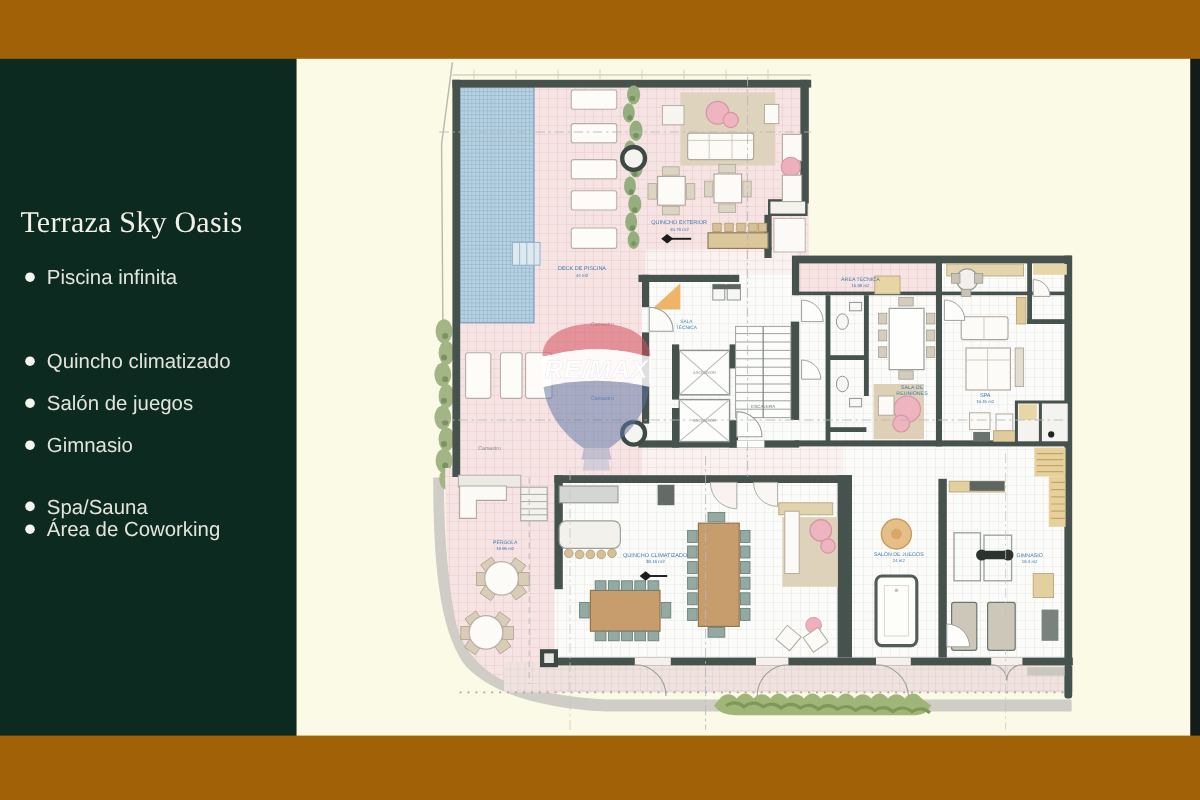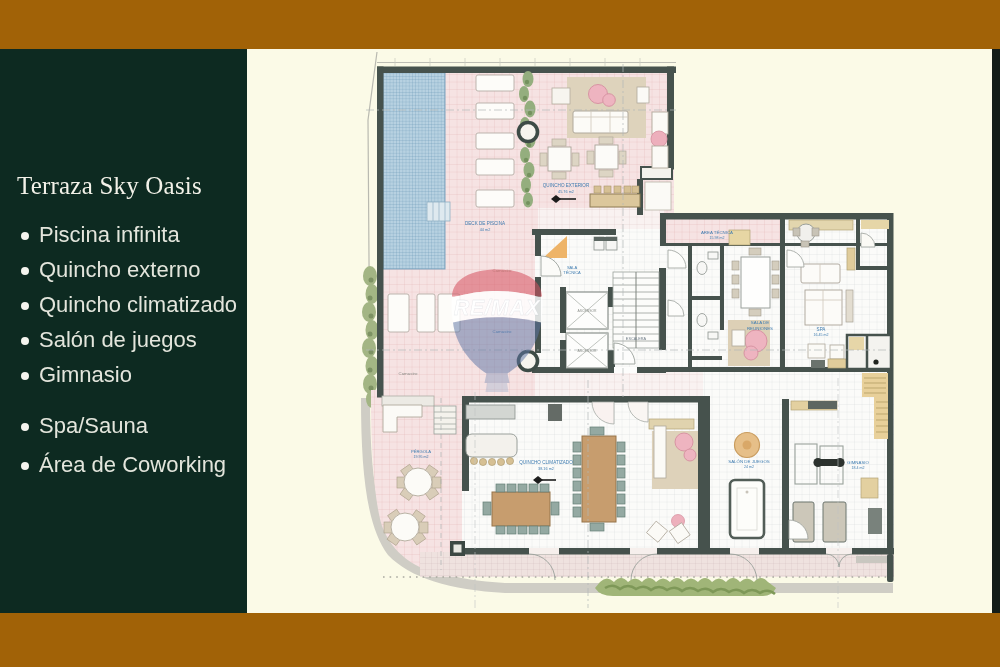--- a/index.html
+++ b/index.html
@@ -3,44 +3,43 @@
 <meta charset="utf-8">
 <style>
   html,body{margin:0;padding:0;background:#ffffff;}
   .stage{position:relative;width:1000px;height:667px;overflow:hidden;background:#a16207;
          font-family:"Liberation Sans", sans-serif;padding-left:48px;}
   .cream{position:absolute;left:247px;top:49px;width:745px;height:564px;background:#fbfae7;}
   .sidebar{position:absolute;left:0;top:49px;width:247px;height:564px;background:#0d2a21;}
   .rstrip{position:absolute;left:992px;top:49px;width:8px;height:564px;background:#131c18;}
   .title{position:absolute;left:17px;top:172px;color:#f2f1e8;
          font-family:"Liberation Serif", serif;font-size:25px;letter-spacing:0.2px;}
-  .item{position:absolute;left:21px;color:#e3e5dc;font-size:22px;white-space:nowrap;}
+  .item{position:absolute;left:21px;color:#e3e5dc;font-size:17px;white-space:nowrap;}
   .item .dot{display:inline-block;width:8px;height:8px;border-radius:50%;background:#f5f5ef;
              margin-right:10px;vertical-align:2px;}
   svg{position:absolute;left:0;top:0;}
 </style>
 </head>
 <body>
 <div class="stage">
 
   <div class="cream"></div>
 
   <div class="sidebar"></div>
 
   <div class="rstrip"></div>
 
   <div class="title">Terraza Sky Oasis</div>
 
   <div class="item" style="top:222px"><span class="dot"></span>Piscina infinita</div>
-  <div class="item" style="top:257px"><span class="dot"></span>Quincho externo</div>
   <div class="item" style="top:292px"><span class="dot"></span>Quincho climatizado</div>
   <div class="item" style="top:327px"><span class="dot"></span>Salón de juegos</div>
   <div class="item" style="top:362px"><span class="dot"></span>Gimnasio</div>
   <div class="item" style="top:413px"><span class="dot"></span>Spa/Sauna</div>
-  <div class="item" style="top:452px"><span class="dot"></span>Área de Coworking</div>
+  <div class="item" style="top:432px"><span class="dot"></span>Área de Coworking</div>
 
   <svg width="1000" height="667" viewBox="0 0 1000 667">
     <defs>
       <pattern id="pinkGrid" width="7.5" height="7.5" patternUnits="userSpaceOnUse">
         <rect width="7.5" height="7.5" fill="#f6e3e3"></rect>
         <path d="M7.5 0V7.5H0" fill="none" stroke="rgba(219,160,160,0.42)" stroke-width="0.8"></path>
       </pattern>
       <pattern id="whiteGrid" width="7.5" height="7.5" patternUnits="userSpaceOnUse">
         <rect width="7.5" height="7.5" fill="#fbfbf9"></rect>
         <path d="M7.5 0V7.5H0" fill="none" stroke="rgba(170,175,180,0.28)" stroke-width="0.8"></path>

